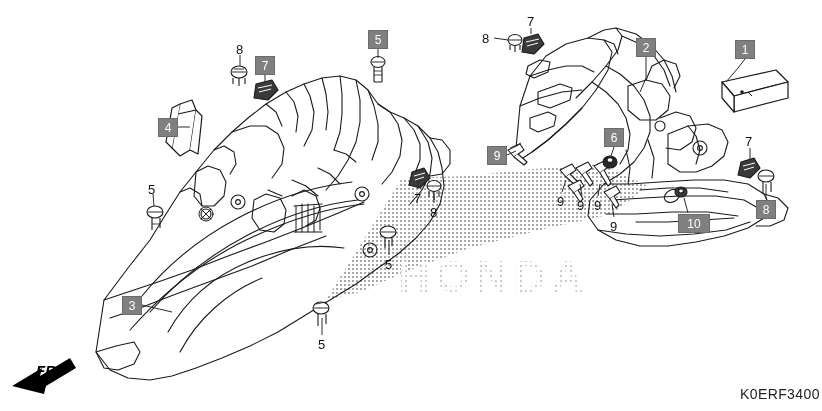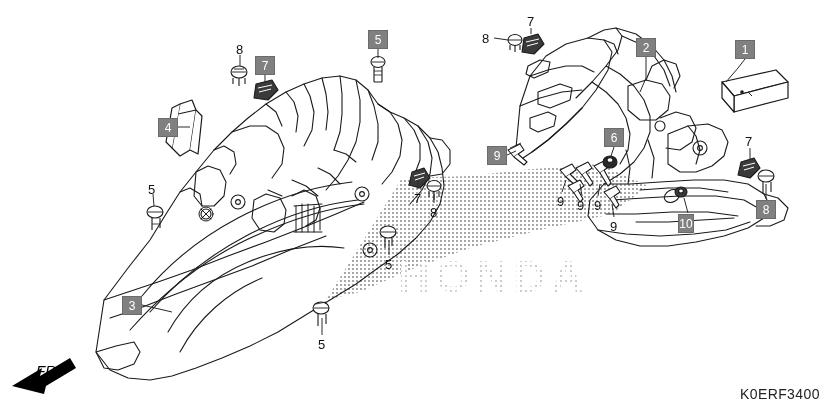--- a/index.html
+++ b/index.html
@@ -48,21 +48,21 @@
     font-size: 13px;
     font-family: "Liberation Sans", sans-serif;
     line-height: 1;
     white-space: nowrap;
   }
   #fr-label {
     position: absolute;
     left: 36px;
     top: 362px;
     font-size: 15px;
-    font-weight: normal;
+    font-weight: bold;
     font-style: italic;
     color: #000000;
     font-family: "Liberation Sans", sans-serif;
     letter-spacing: 0px;
   }
   #part-code {
     position: absolute;
     left: 740px;
     top: 386px;
     font-size: 14px;
@@ -403,21 +403,21 @@
 
     <div class="callout-box" style="left:735px; top:40px;">1</div>
     <div class="callout-box" style="left:636px; top:38px;">2</div>
     <div class="callout-box" style="left:122px; top:296px;">3</div>
     <div class="callout-box" style="left:158px; top:118px;">4</div>
     <div class="callout-box" style="left:368px; top:30px;">5</div>
     <div class="callout-box" style="left:604px; top:128px;">6</div>
     <div class="callout-box" style="left:255px; top:56px;">7</div>
     <div class="callout-box" style="left:756px; top:200px;">8</div>
     <div class="callout-box" style="left:487px; top:146px;">9</div>
-    <div class="callout-box" style="left:678px; top:214px; width:16px;">10</div>
+    <div class="callout-box" style="left:678px; top:214px; width:32px;">10</div>
 
     <div class="callout-plain" style="left:236px; top:43px;">8</div>
     <div class="callout-plain" style="left:148px; top:183px;">5</div>
     <div class="callout-plain" style="left:482px; top:32px;">8</div>
     <div class="callout-plain" style="left:527px; top:15px;">7</div>
     <div class="callout-plain" style="left:414px; top:192px;">7</div>
     <div class="callout-plain" style="left:430px; top:206px;">8</div>
     <div class="callout-plain" style="left:385px; top:258px;">5</div>
     <div class="callout-plain" style="left:318px; top:338px;">5</div>
     <div class="callout-plain" style="left:557px; top:195px;">9</div>

